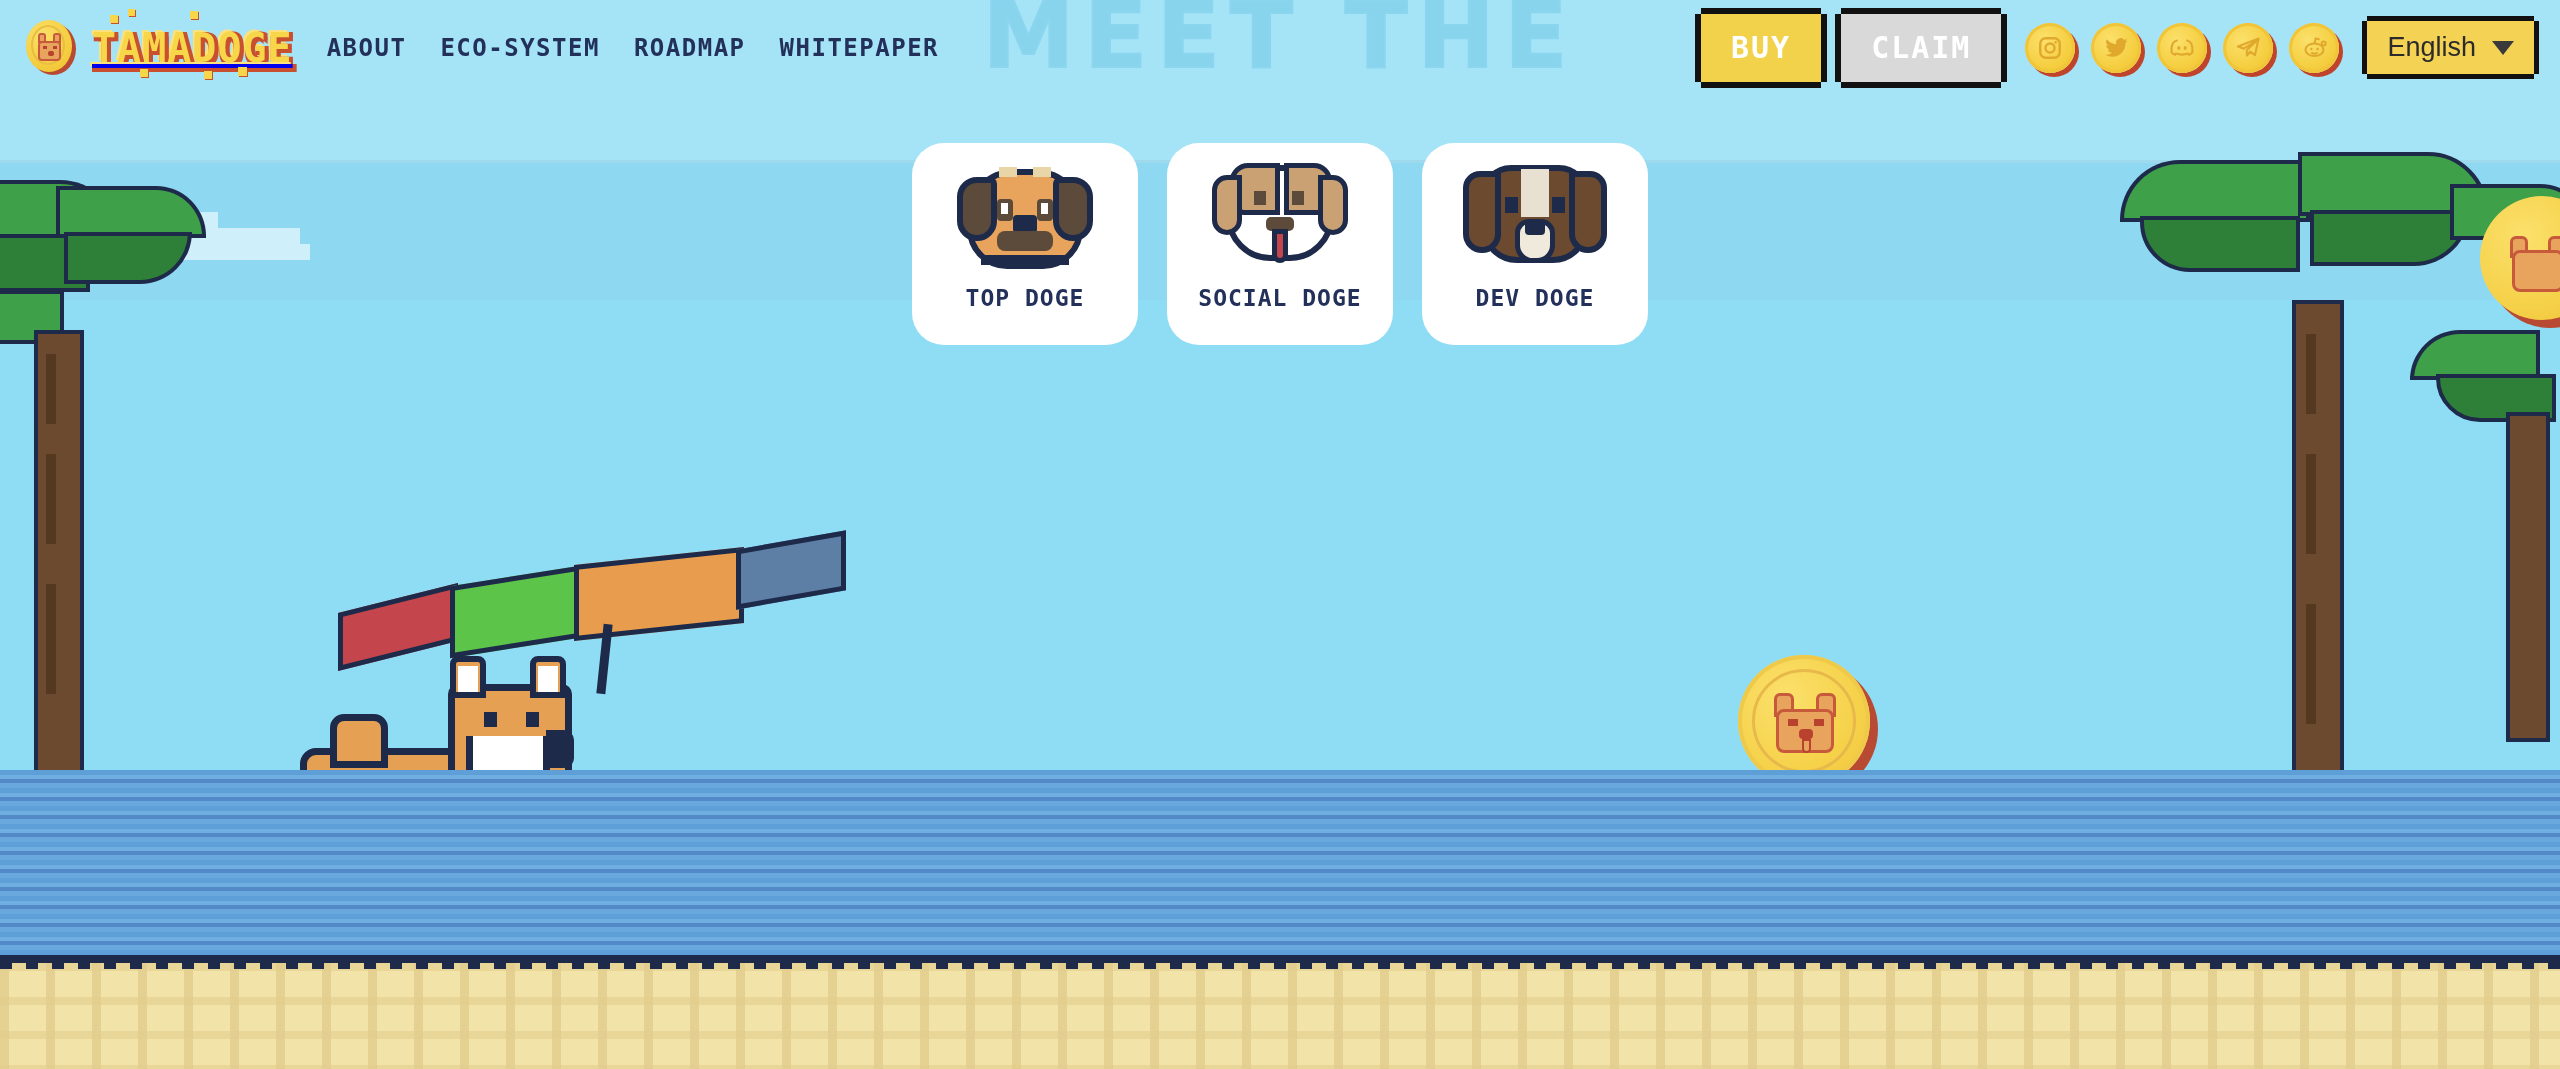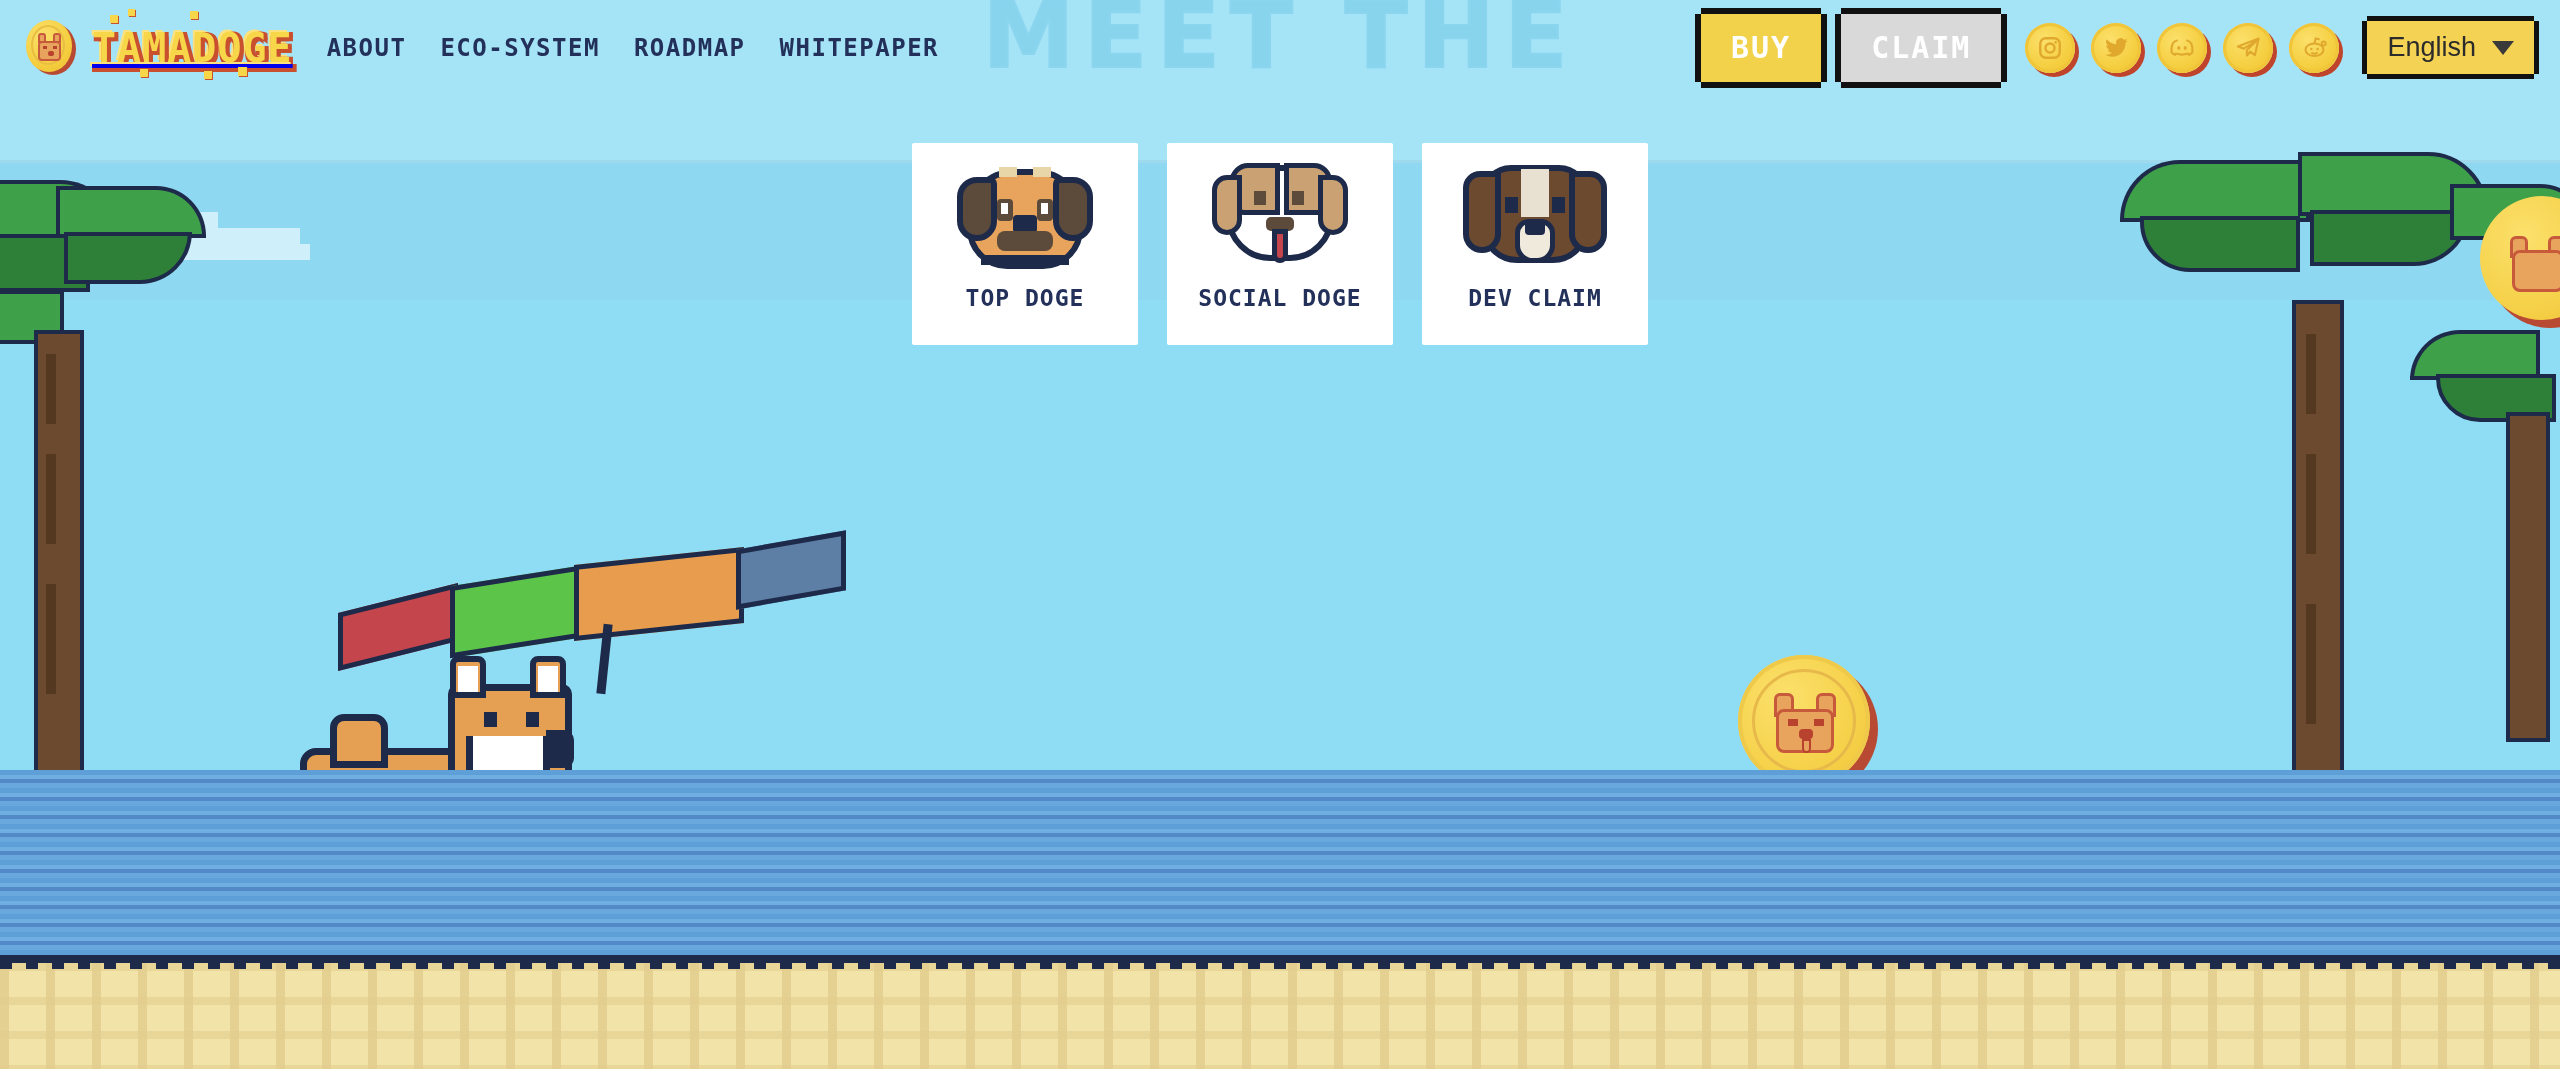--- a/index.html
+++ b/index.html
@@ -131,21 +131,21 @@
   }
   .caret { width:0;height:0;border-left:11px solid transparent;border-right:11px solid transparent;border-top:14px solid #3A3A3A; }
 
   
   #cards {
     position:absolute; top:143px; left:0; right:0;
     display:flex; justify-content:center; gap:29px;
     z-index:20;
   }
   .card {
-    width:226px; height:202px; background:#FFFFFF; border-radius:2px;
+    width:226px; height:202px; background:#FFFFFF; border-radius:32px;
     display:flex; flex-direction:column; align-items:center;
     padding-top:16px; cursor:pointer; position:relative; overflow:hidden;
   }
   .card-face { position:relative; width:160px; height:118px; margin-bottom:8px; }
   .card-label {
     font-family:"DejaVu Sans Mono", monospace;
     font-weight:700; font-size:23px; letter-spacing:1px;
     color:#22305A; white-space:nowrap; text-align:center;
   }
 </style>
@@ -397,17 +397,17 @@
     <div class="card-face">
       <span style="position:absolute;left:26px;top:6px;width:108px;height:98px;background:#6B4A2F;border:6px solid #1E2A4A;border-radius:30px 30px 36px 36px;"></span>
       <span style="position:absolute;left:8px;top:12px;width:38px;height:82px;background:#6B4A2F;border:6px solid #1E2A4A;border-radius:18px 0 20px 20px;"></span>
       <span style="position:absolute;left:114px;top:12px;width:38px;height:82px;background:#6B4A2F;border:6px solid #1E2A4A;border-radius:0 18px 20px 20px;"></span>
       <span style="position:absolute;left:66px;top:10px;width:28px;height:48px;background:#E8E0D0;"></span>
       <span style="position:absolute;left:50px;top:38px;width:13px;height:16px;background:#1E2A4A;"></span>
       <span style="position:absolute;left:97px;top:38px;width:13px;height:16px;background:#1E2A4A;"></span>
       <span style="position:absolute;left:60px;top:60px;width:40px;height:44px;background:#F0EADC;border:5px solid #1E2A4A;border-radius:14px 14px 18px 18px;"></span>
       <span style="position:absolute;left:70px;top:62px;width:20px;height:14px;background:#1E2A4A;border-radius:4px;"></span>
     </div>
-    <div class="card-label">DEV CLAIM</div>
+    <div class="card-label">DEV DOGE</div>
   </div>
 
 
 </div>
 
 </body></html>

